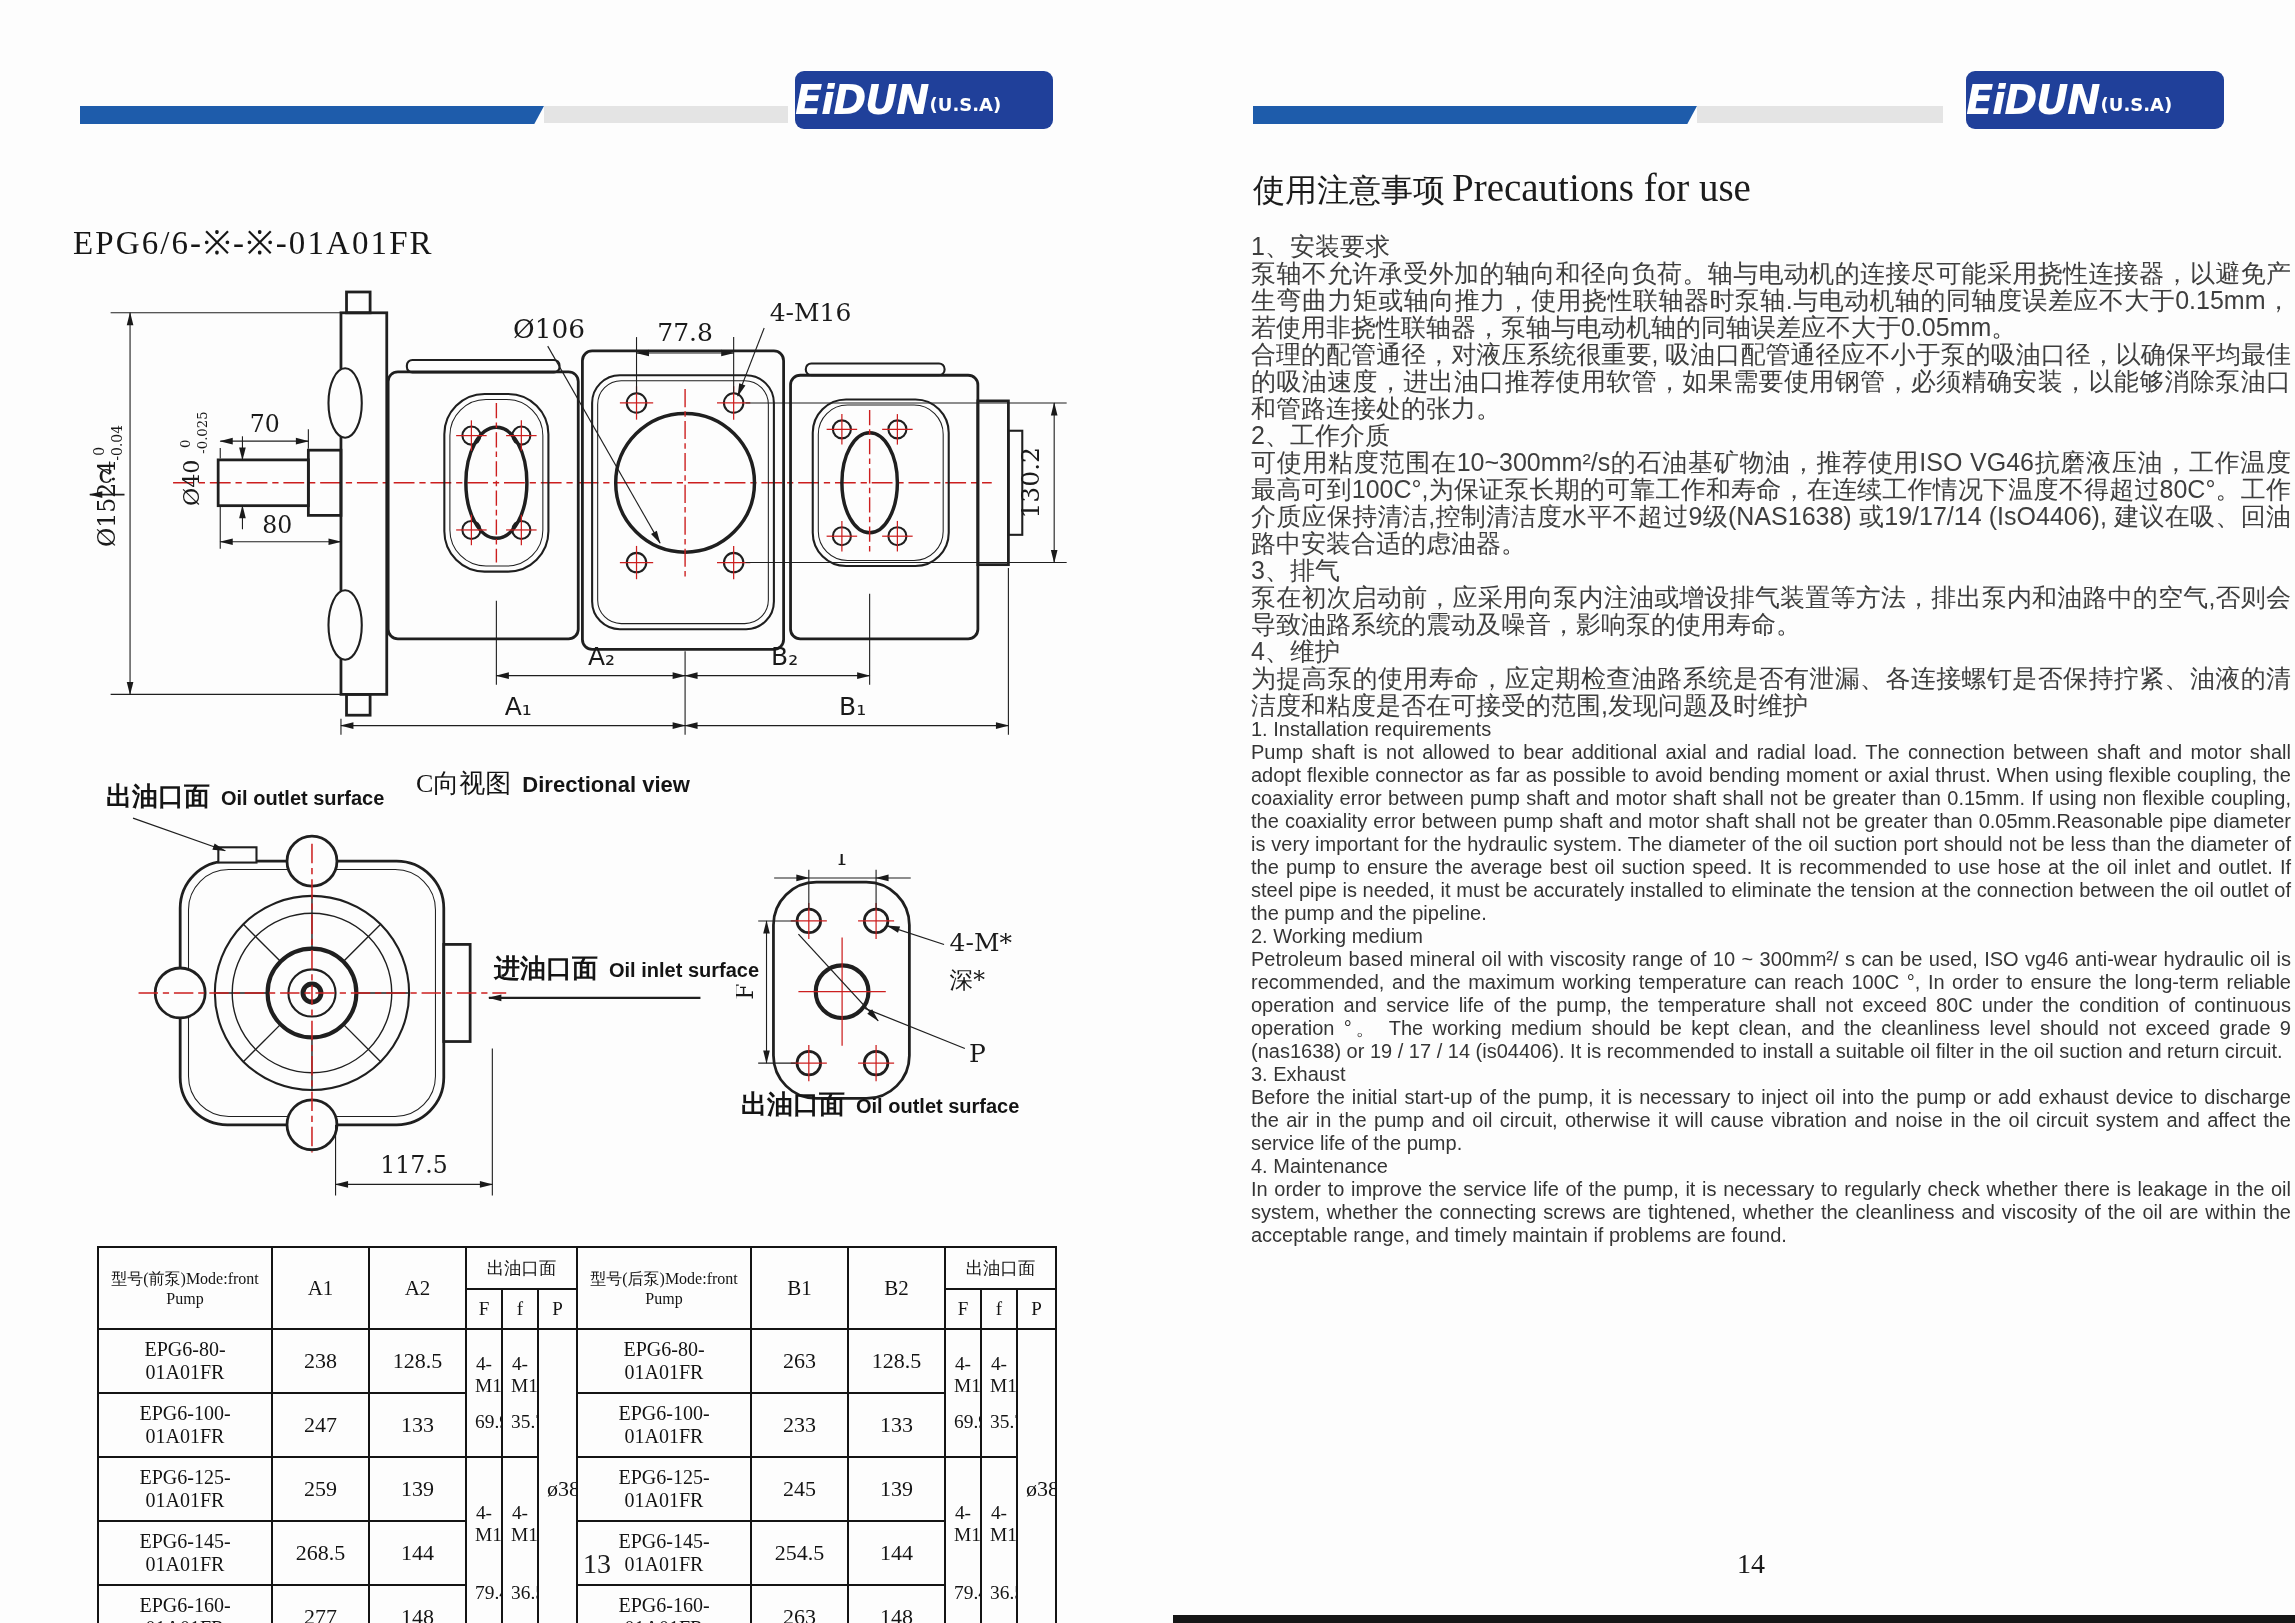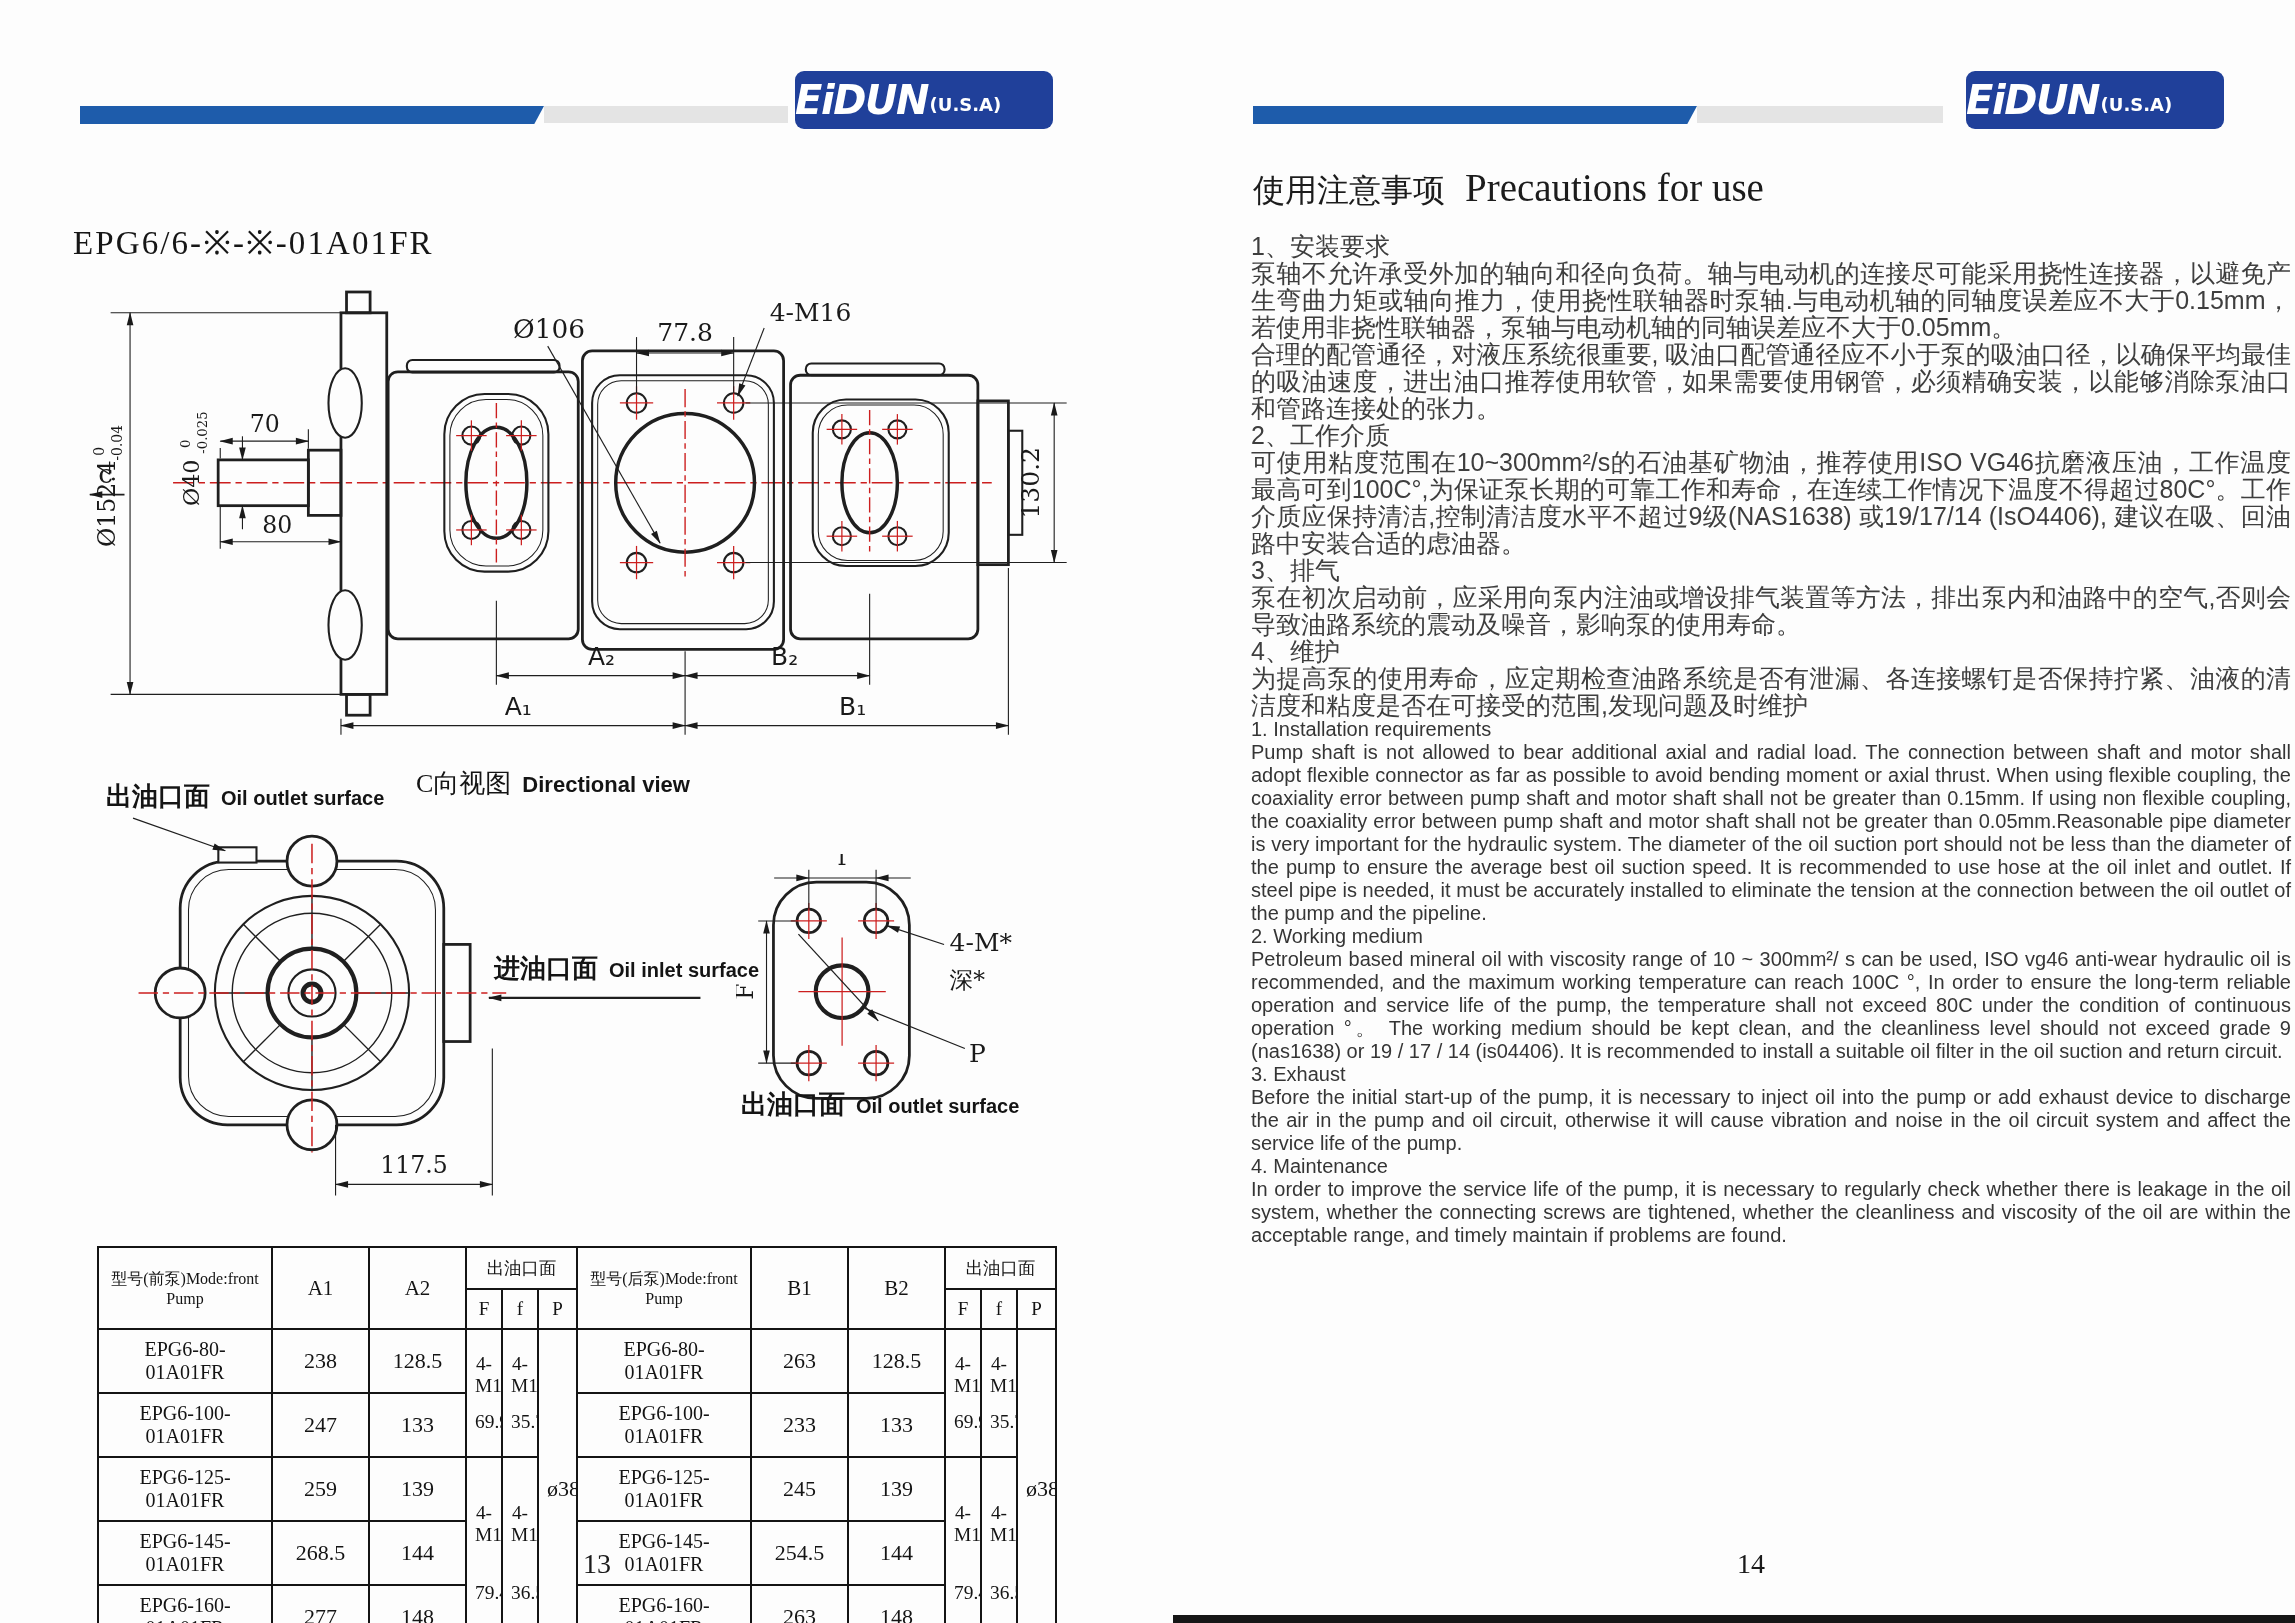--- a/index.html
+++ b/index.html
@@ -479,21 +479,21 @@
 
   <div class="abs" style="left:1147px;top:0;width:1148px;height:1624px;">
 
     <div class="abs bar-blue" style="left:106px;top:106px;width:444px;"></div>
     <div class="abs bar-gray" style="left:550px;top:106px;width:246px;"></div>
     <div class="abs logo" style="left:819px;top:71px;width:258px;height:58px;">
       <span class="main">EiDUN</span>
       <span class="suffix">(U.S.A)</span>
     </div>
 
-    <div class="abs" style="left:106px;top:165px;display:flex;align-items:baseline;gap:20px;">
+    <div class="abs" style="left:106px;top:165px;display:flex;align-items:baseline;gap:7px;">
       <span class="title-cn" style="font-size:32px;">使用注意事项</span>
       <span class="title-en-serif">Precautions for use</span>
     </div>
 
     <div class="abs cn-text" style="left:104px;top:233px;">
       <p class="hd">1、安装要求</p>
       <p>  泵轴不允许承受外加的轴向和径向负荷。轴与电动机的连接尽可能采用挠性连接器，以避免产生弯曲力矩或轴向推力，使用挠性联轴器时泵轴.与电动机轴的同轴度误差应不大于0.15mm，若使用非挠性联轴器，泵轴与电动机轴的同轴误差应不大于0.05mm。</p>
       <p>  合理的配管通径，对液压系统很重要,  吸油口配管通径应不小于泵的吸油口径，以确保平均最佳的吸油速度，进出油口推荐使用软管，如果需要使用钢管，必须精确安装，以能够消除泵油口和管路连接处的张力。</p>
       <p class="hd">2、工作介质</p>
       <p>  可使用粘度范围在10~300mm²/s的石油基矿物油，推荐使用ISO VG46抗磨液压油，工作温度最高可到100C°,为保证泵长期的可靠工作和寿命，在连续工作情况下温度不得超过80C°。工作介质应保持清洁,控制清洁度水平不超过9级(NAS1638) 或19/17/14 (IsO4406), 建议在吸、回油路中安装合适的虑油器。</p>

